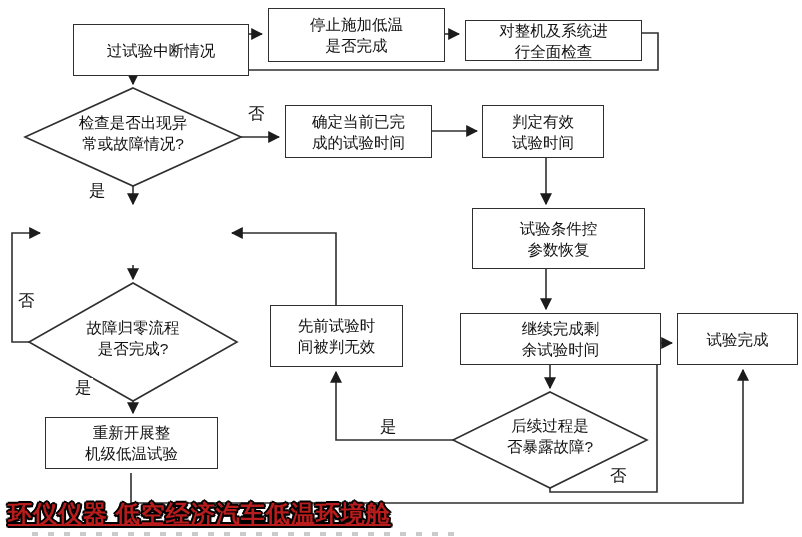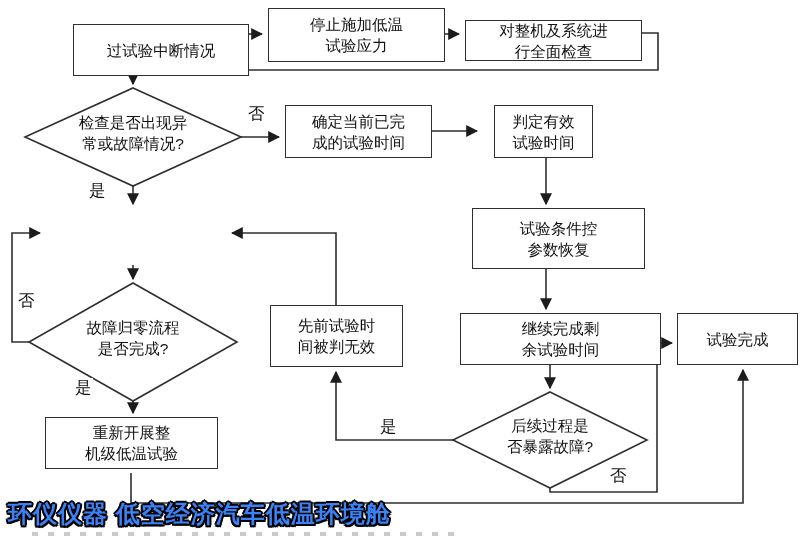--- a/index.html
+++ b/index.html
@@ -18,24 +18,25 @@
     position:absolute;display:flex;flex-direction:column;align-items:center;justify-content:flex-start;
     font-size:15.5px;line-height:21px;text-align:center;z-index:2;background:transparent;
   }
   .dtext span{display:block;white-space:nowrap;}
   .edge-label{
     position:absolute;font-size:16.5px;line-height:18px;z-index:3;background:#fff;padding:0 1px;
   }
   .banner{
     position:absolute;left:8px;top:498px;z-index:5;
     font-size:24px;font-weight:bold;letter-spacing:1px;white-space:nowrap;
-    color:#3b82f6;
+    color:#b91c1c;
     text-shadow:
       2px 0 0 #000,-2px 0 0 #000,0 2px 0 #000,0 -2px 0 #000,
       1.5px 1.5px 0 #000,-1.5px 1.5px 0 #000,1.5px -1.5px 0 #000,-1.5px -1.5px 0 #000;
+    text-decoration: underline;
   }
   .caption-sliver{
     position:absolute;left:32px;top:532px;width:430px;height:4px;z-index:1;opacity:.45;
     background:repeating-linear-gradient(90deg,#8a8a8a 0 6px,transparent 6px 16px);
   }
 </style>
 </head>
 <body>
 
 <div id="stage">
@@ -68,34 +69,34 @@
       <polygon points="550,392 647,440 550,488 453,440" fill="#fff"></polygon>
     </g>
   </svg>
 
   <div class="box" style="left:73px;top:24px;width:176px;height:52px">
     <span>过试验中断情况</span>
   </div>
 
   <div class="box" style="left:268px;top:8px;width:177px;height:54px">
     <span>停止施加低温</span>
-    <span>试验应力</span>
+    <span>是否完成</span>
   </div>
 
   <div class="box" style="left:465px;top:20px;width:177px;height:41px">
     <span>对整机及系统进</span>
     <span>行全面检查</span>
   </div>
 
   <div class="box" style="left:285px;top:105px;width:147px;height:53px">
     <span>确定当前已完</span>
     <span>成的试验时间</span>
   </div>
 
-  <div class="box" style="left:494px;top:105px;width:99px;height:53px">
+  <div class="box" style="left:482px;top:105px;width:122px;height:53px">
     <span>判定有效</span>
     <span>试验时间</span>
   </div>
 
   <div class="box" style="left:472px;top:208px;width:173px;height:61px">
     <span>试验条件控</span>
     <span>参数恢复</span>
   </div>
 
   <div class="box" style="left:460px;top:313px;width:201px;height:52px">

